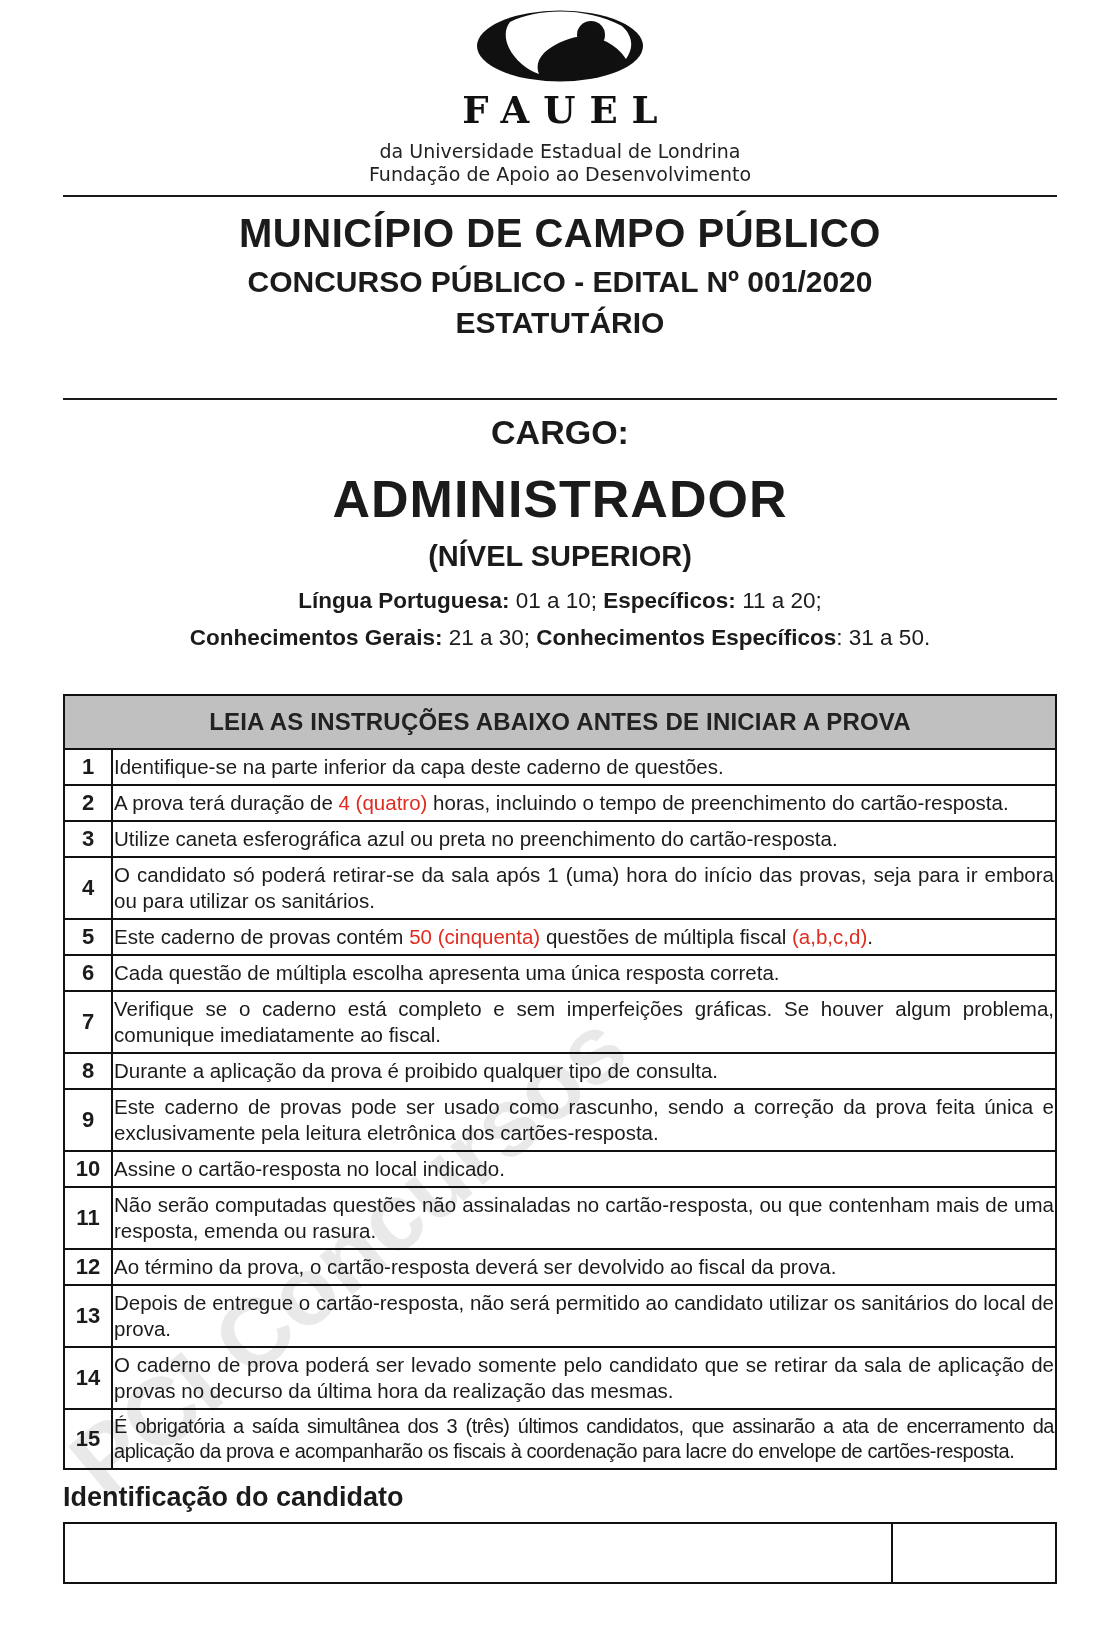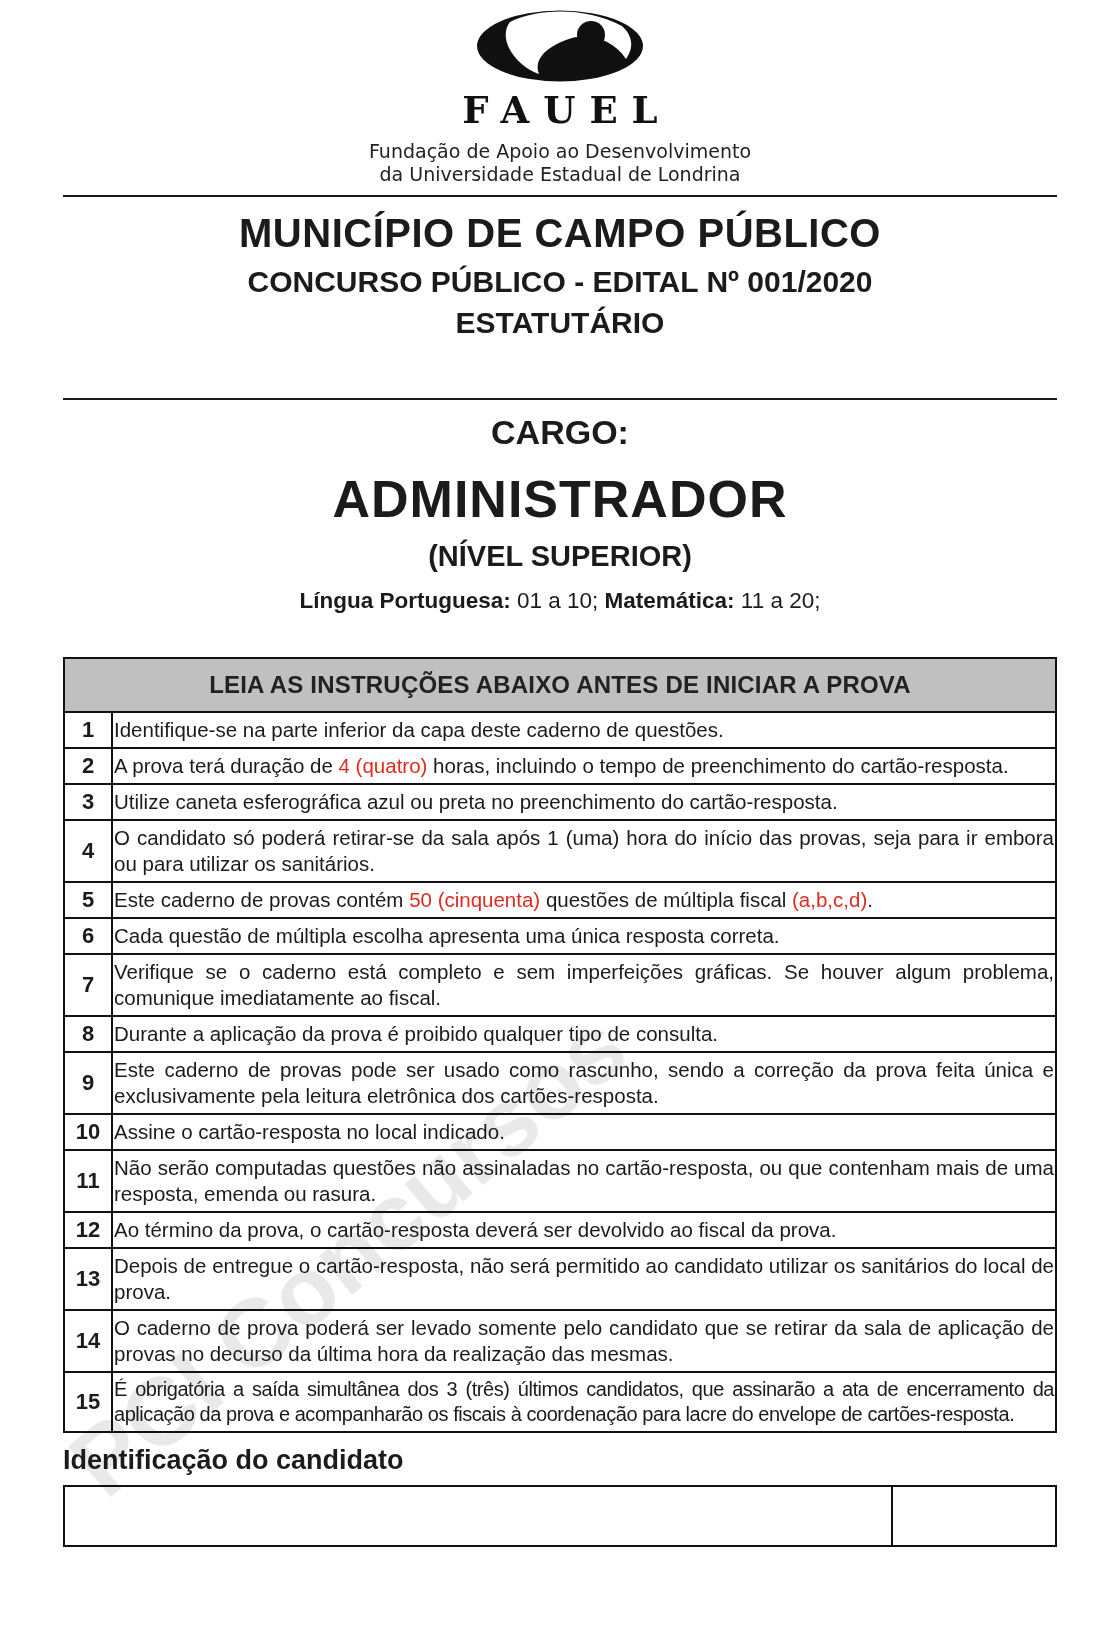--- a/index.html
+++ b/index.html
@@ -59,38 +59,39 @@
 
     <div class="center logo-wrap">
       <svg class="logo-svg" width="168" height="72" viewBox="0 0 168 72" xmlns="http://www.w3.org/2000/svg">
         <ellipse cx="84" cy="36" rx="83" ry="35.5" fill="#101010"></ellipse>
         <path d="M34,12 C62,-2 110,-3 146,16 C157,26 158,38 150,49 C136,28 110,22 90,30 C66,39 58,52 63,64 C51,60 39,50 33,38 C28,28 29,18 34,12 Z" fill="#ffffff"></path>
         <circle cx="115" cy="25" r="14" fill="#101010"></circle>
         <rect x="111" y="33" width="9" height="20" rx="3" fill="#101010"></rect>
       </svg>
       <div class="fauel-word">FAUEL</div>
       <div class="foundation">
+        <div>da Universidade Estadual de Londrina</div>
         <div>Fundação de Apoio ao Desenvolvimento</div>
-        <div>da Universidade Estadual de Londrina</div>
       </div>
     </div>
 
     <hr class="rule rule-1">
 
     <div class="center municipality">MUNICÍPIO DE CAMPO PÚBLICO</div>
     <div class="center contest">CONCURSO PÚBLICO - EDITAL Nº 001/2020</div>
     <div class="center regime">ESTATUTÁRIO</div>
 
     <hr class="rule rule-2">
 
     <div class="center cargo-label">CARGO:</div>
     <div class="center cargo-title">ADMINISTRADOR</div>
     <div class="center cargo-level">(NÍVEL SUPERIOR)</div>
 
-    <div class="center subjects"><span style="font-weight: bold;">Língua Portuguesa:</span><span> 01 a 10; </span><span style="font-weight: bold;">Matemática:</span><span> 11 a 20;</span></div>
+    <div class="center subjects"><span style="font-weight: bold;">Língua Portuguesa:</span><span> 01 a 10; </span><span style="font-weight: bold;">Específicos:</span><span> 11 a 20;</span></div>
+    <div class="center subjects"><span style="font-weight: bold;">Conhecimentos Gerais:</span><span> 21 a 30; </span><span style="font-weight: bold;">Conhecimentos Específicos</span><span>: 31 a 50.</span></div>
 
     <table class="instructions">
       <thead>
         <tr>
           <th class="instr-header" colspan="2" style="background: rgb(192, 192, 192);">LEIA AS INSTRUÇÕES ABAIXO ANTES DE INICIAR A PROVA</th>
         </tr>
       </thead>
       <tbody>
           <tr>
             <td class="num">1</td>

